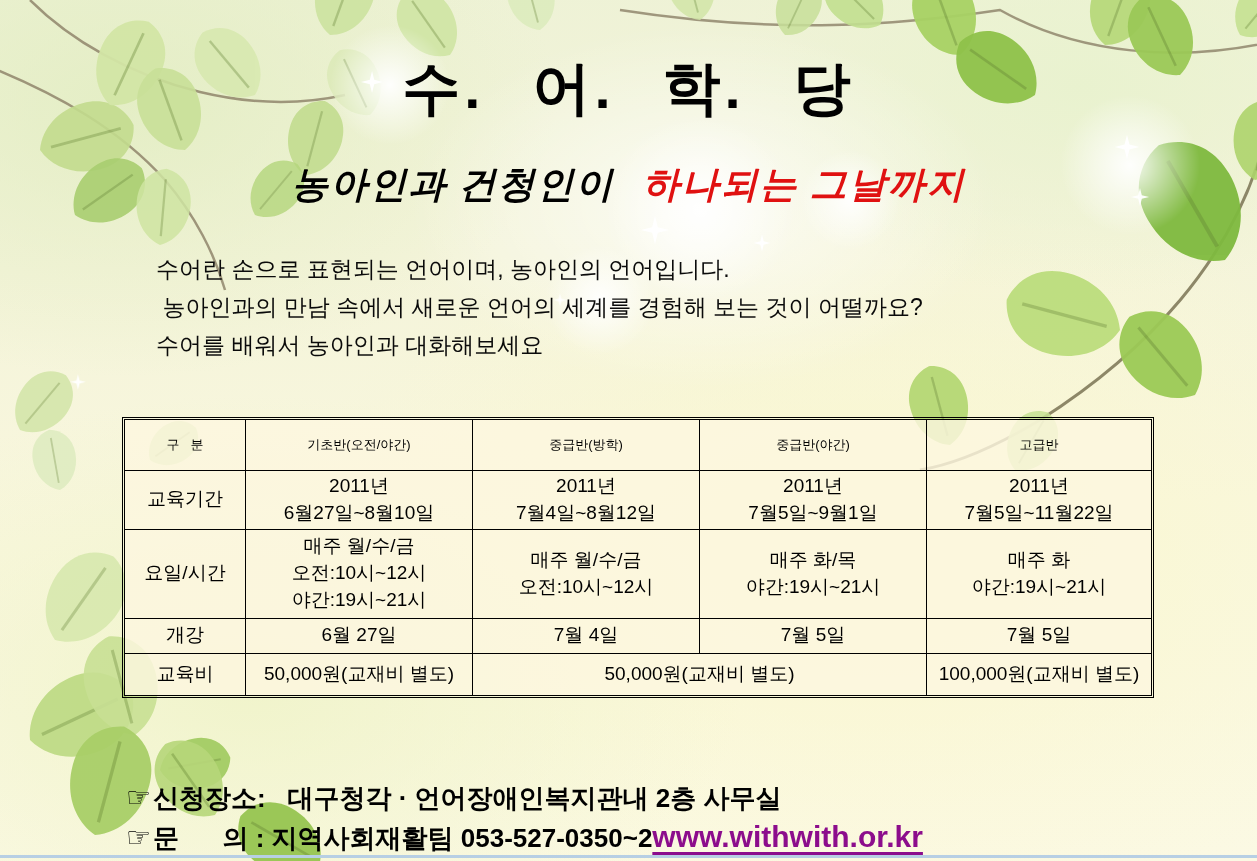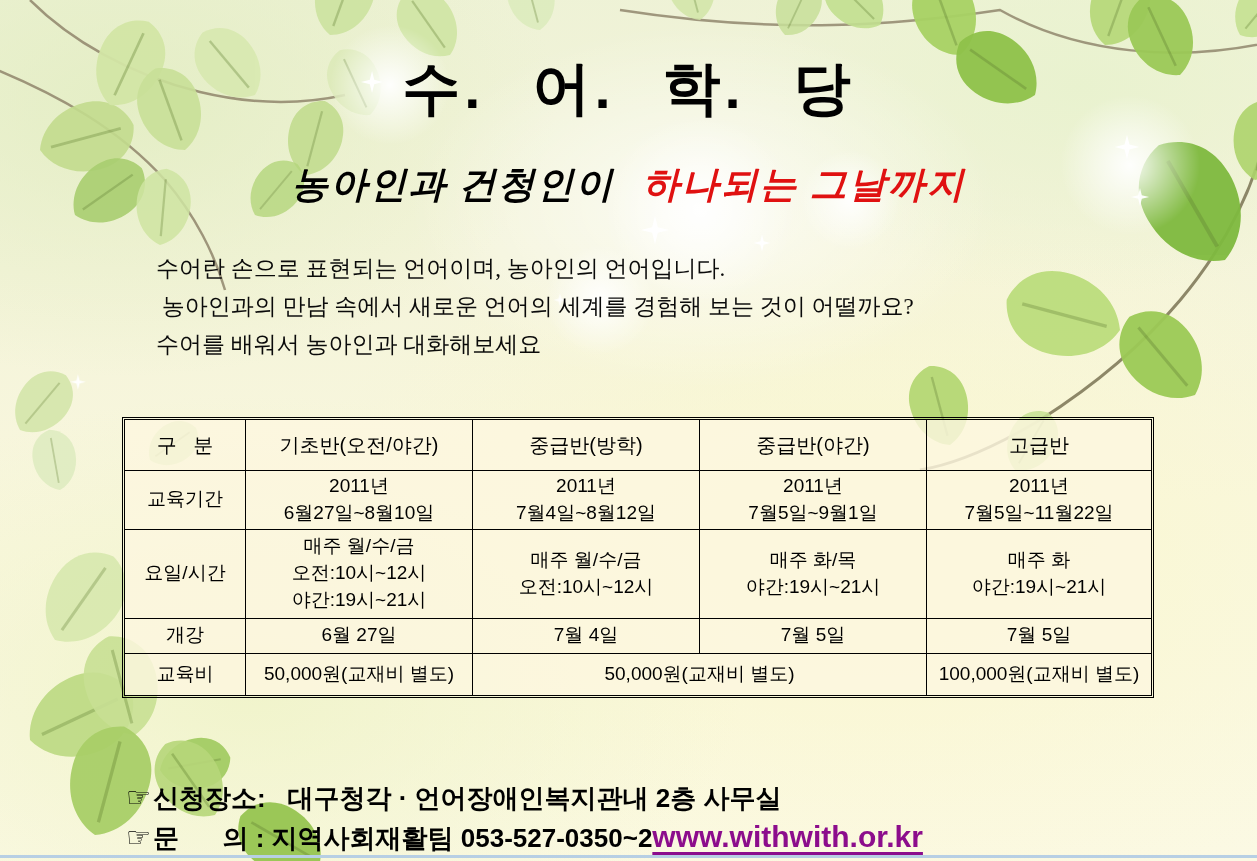--- a/index.html
+++ b/index.html
@@ -26,36 +26,36 @@
     font-size:58px;font-weight:800;color:#000;
     letter-spacing:4px;word-spacing:28px;
   }
   .subtitle{
     left:0;top:160px;width:100%;text-align:center;
     font-family:"Liberation Serif","DejaVu Serif",serif;
     font-style:italic;font-weight:600;font-size:37px;letter-spacing:2px;color:#000;
   }
   .subtitle .red{margin-left:28px;}
 
-  .intro{left:156px;top:250px;color:#0a0a0a;font-family:Liberation Serif, serif;}
+  .intro{left:156px;top:250px;color:#0a0a0a;}
   .intro p{margin:0;font-size:23px;line-height:38px;white-space:pre-wrap;font-weight:500;}
 
   .table-outer{
     left:122px;top:417px;border:1px solid #000;padding:1px;
   }
   table.course{border-collapse:collapse;table-layout:fixed;}
   table.course th,table.course td{
     border:1.5px solid #000;
     background:rgba(252,246,223,0.82);
     text-align:center;vertical-align:middle;
     font-size:19px;font-weight:500;color:#000;
     padding:2px 4px;white-space:pre-line;line-height:1.42;
   }
   .c0{width:112px;}.c1{width:218px;}.c2{width:218px;}.c3{width:218px;}.c4{width:216px;}
-  tr.rh th{height:46px;font-size:20px;}
+  tr.rh th{height:46px;font-size:13px;}
   tr.r0 td,tr.r0 th{height:52px;}
   tr.r1 td,tr.r1 th{height:84px;}
   tr.r2 td,tr.r2 th{height:30px;}
   tr.r3 td,tr.r3 th{height:51px;}
   tr.r4 td,tr.r4 th{height:37px;text-align:center;}
   tr.r5 td,tr.r5 th{height:37px;}
 
   .f-line{left:126px;font-weight:700;font-size:26px;color:#000;white-space:nowrap;}
   .f-line1{top:781px;}
   .f-line2{top:820px;}

